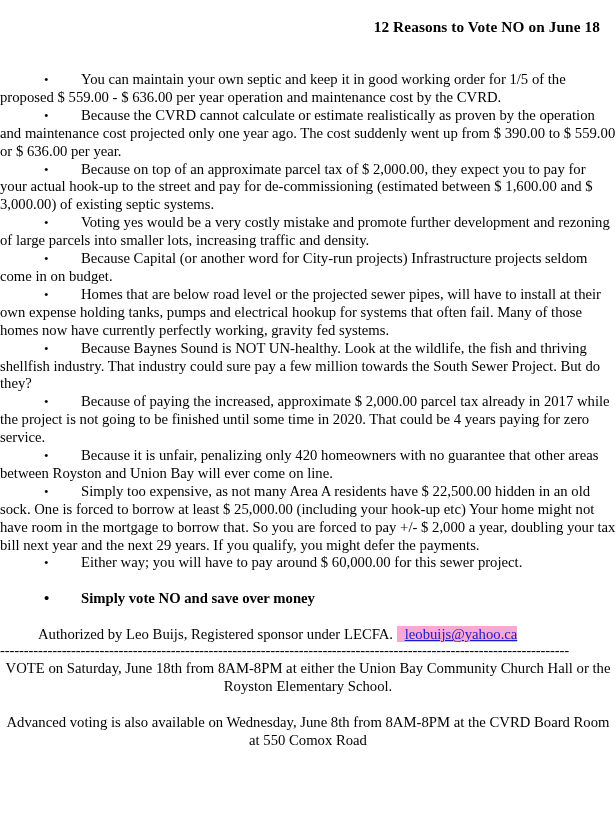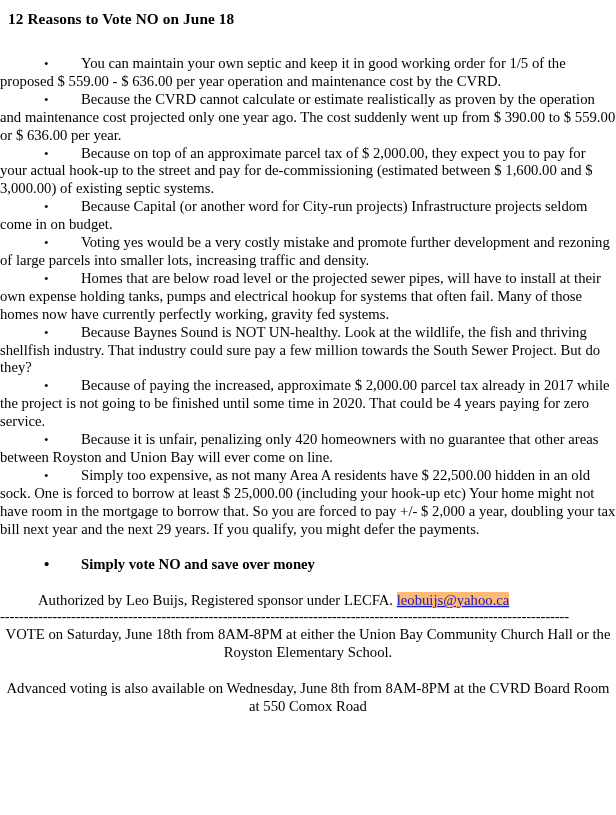--- a/index.html
+++ b/index.html
@@ -19,26 +19,26 @@
     -webkit-font-smoothing: none;
   }
   .page {
     width: 616px;
     height: 815px;
     position: relative;
     box-sizing: border-box;
     padding: 0;
   }
   .doc-title {
-    text-align: left;
+    text-align: right;
     font-weight: bold;
     font-size: 15.3px;
     line-height: 20px;
     margin: 1px 0 0 0;
-    padding: 8px;
+    padding: 16px;
     letter-spacing: 0.1px;
   }
   .spacer-line {
     height: 18px;
   }
   .bullet-para {
     margin: 0;
     padding: 0;
     text-indent: 0;
     text-align: left;
@@ -67,21 +67,22 @@
     text-align: center;
   }
   .indented-para {
     margin: 0;
     padding: 0;
     text-indent: 38px;
     text-align: left;
   }
   .email-link {
     color: #1a1aca;
-    background-color: #fdba74;
+    background-color: #f9a8d4;
+    padding-left: 8px;
   }
   .divider {
     font-family: "Liberation Serif", "DejaVu Serif", serif;
     font-size: 14.7px;
     line-height: 13px;
     letter-spacing: -0.15px;
     white-space: nowrap;
     overflow: hidden;
     margin: 0;
     padding: 0 0 2px 0;
@@ -100,35 +101,36 @@
 
   <div class="reason-list">
 
 
     <p class="bullet-para"><span class="bullet-glyph">•</span><span class="bullet-gap"></span><span>You can maintain your own septic and keep it in good working order for 1/5 of the proposed $ 559.00 - $ 636.00 per year operation and maintenance cost by the CVRD.</span></p>
 
     <p class="bullet-para"><span class="bullet-glyph">•</span><span class="bullet-gap"></span><span>Because the CVRD cannot calculate or estimate realistically as proven by the operation and maintenance cost projected only one year ago. The cost suddenly went up from $ 390.00 to $ 559.00 or $ 636.00 per year.</span></p>
 
     <p class="bullet-para"><span class="bullet-glyph">•</span><span class="bullet-gap"></span><span>Because on top of an approximate parcel tax of $ 2,000.00, they expect you to pay for your actual hook-up to the street and pay for de-commissioning (estimated between $ 1,600.00 and $ 3,000.00) of existing septic systems.</span></p>
 
+    <p class="bullet-para"><span class="bullet-glyph">•</span><span class="bullet-gap"></span><span>Voting yes would be a very costly mistake and promote further development and rezoning of large parcels into smaller lots, increasing traffic and density.</span></p>
+
     <p class="bullet-para"><span class="bullet-glyph">•</span><span class="bullet-gap"></span><span>Because Capital (or another word for City-run projects) Infrastructure projects seldom come in on budget.</span></p>
-
-    <p class="bullet-para"><span class="bullet-glyph">•</span><span class="bullet-gap"></span><span>Voting yes would be a very costly mistake and promote further development and rezoning of large parcels into smaller lots, increasing traffic and density.</span></p>
 
 
     <p class="bullet-para"><span class="bullet-glyph">•</span><span class="bullet-gap"></span><span>Homes that are below road level or the projected sewer pipes, will have to install at their own expense holding tanks, pumps and electrical hookup for systems that often fail. Many of those homes now have currently perfectly working, gravity fed systems.</span></p>
 
     <p class="bullet-para"><span class="bullet-glyph">•</span><span class="bullet-gap"></span><span>Because Baynes Sound is NOT UN-healthy. Look at the wildlife, the fish and thriving shellfish industry. That industry could sure pay a few million towards the South Sewer Project. But do they?</span></p>
 
     <p class="bullet-para"><span class="bullet-glyph">•</span><span class="bullet-gap"></span><span>Because of paying the increased, approximate $ 2,000.00 parcel tax already in 2017 while the project is not going to be finished until some time in 2020. That could be 4 years paying for zero service.</span></p>
 
     <p class="bullet-para"><span class="bullet-glyph">•</span><span class="bullet-gap"></span><span>Because it is unfair, penalizing only 420 homeowners with no guarantee that other areas between Royston and Union Bay will ever come on line.</span></p>
 
     <p class="bullet-para"><span class="bullet-glyph">•</span><span class="bullet-gap"></span><span>Simply too expensive, as not many Area A residents have $ 22,500.00 hidden in an old sock. One is forced to borrow at least $ 25,000.00 (including your hook-up etc) Your home might not have room in the mortgage to borrow that. So you are forced to pay +/- $ 2,000 a year, doubling your tax bill next year and the next 29 years. If you qualify, you might defer the payments.</span></p>
 
+    <p class="bullet-para"><span class="bullet-glyph">•</span><span class="bullet-gap"></span><span>Either way; you will have to pay around $ 60,000.00 for this sewer project.</span></p>
 
   </div>
 
   <div class="spacer-line"></div>
 
   <p class="bullet-para bold-item"><span class="bullet-glyph">•</span><span class="bullet-gap"></span><span>Simply vote NO and save over money</span></p>
 
   <div class="spacer-line"></div>
 
   <p class="indented-para"><span>Authorized by Leo Buijs, Registered sponsor under LECFA. </span><a class="email-link" href="#">leobuijs@yahoo.ca</a></p>

